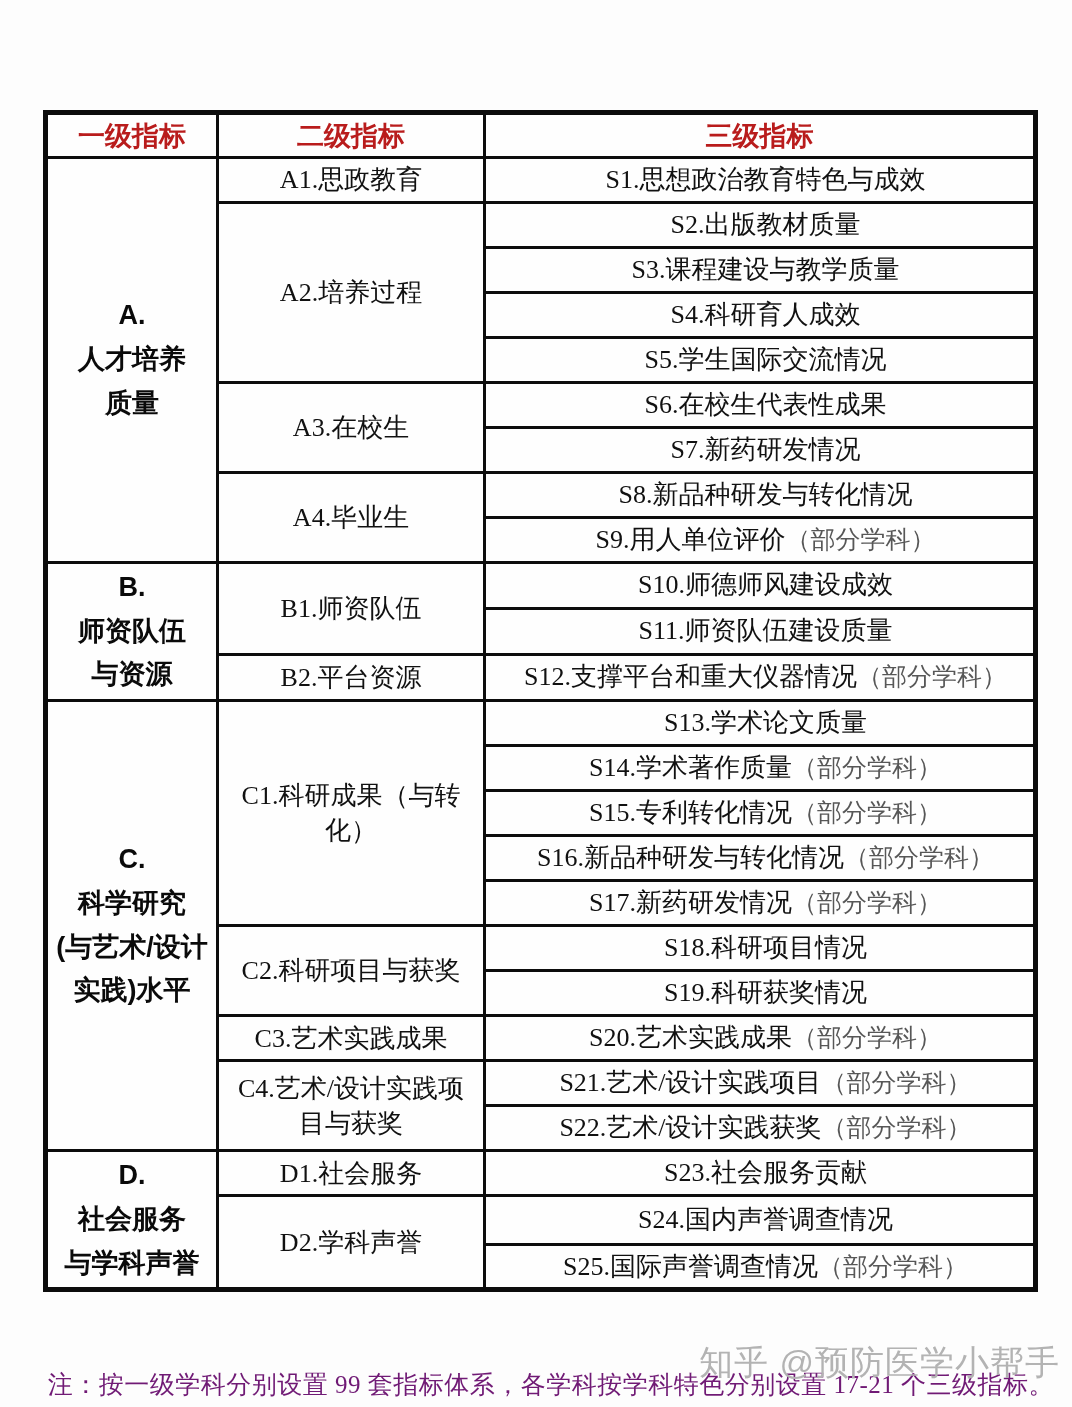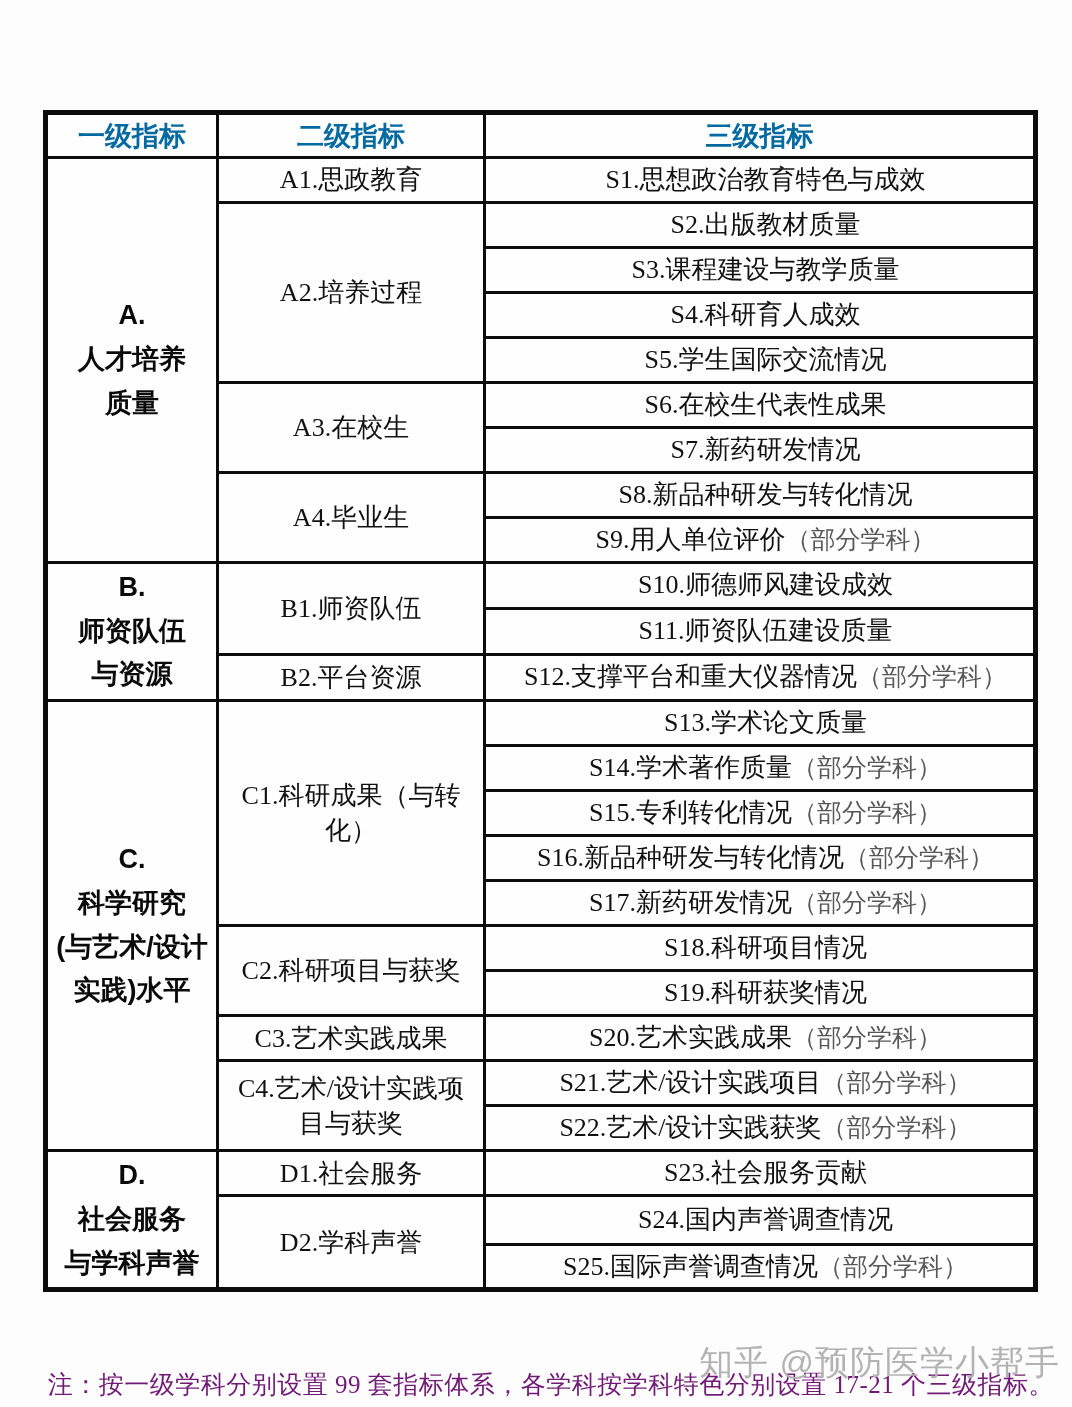--- a/index.html
+++ b/index.html
@@ -41,21 +41,21 @@
   }
   col.c1 { width: 172px; }
   col.c2 { width: 267px; }
   col.c3 { width: 551px; }
 
   tr { height: 45px; }
 
   th.hdr {
     font-family: "Liberation Sans", sans-serif;
     font-weight: 700; font-size: 27px;
-    text-align: center; color: #0369a1;
+    text-align: center; color: #b91c1c;
   }
   td.l1 {
     font-family: "Liberation Sans", sans-serif;
     font-weight: 700; font-size: 27px; line-height: 1.62;
     text-align: center; vertical-align: middle;
     white-space: pre-line; color: #0a0a0a;
     padding: 2px 6px;
   }
   td.l2 {
     font-size: 26px; text-align: center; vertical-align: middle;

